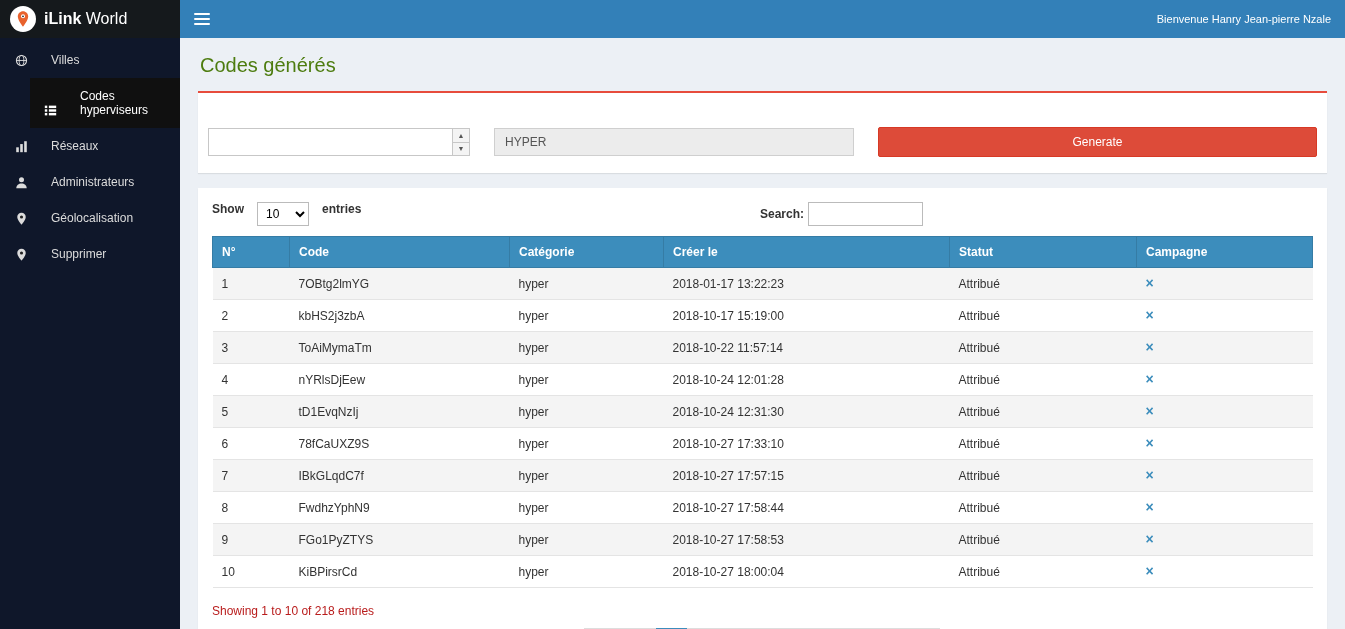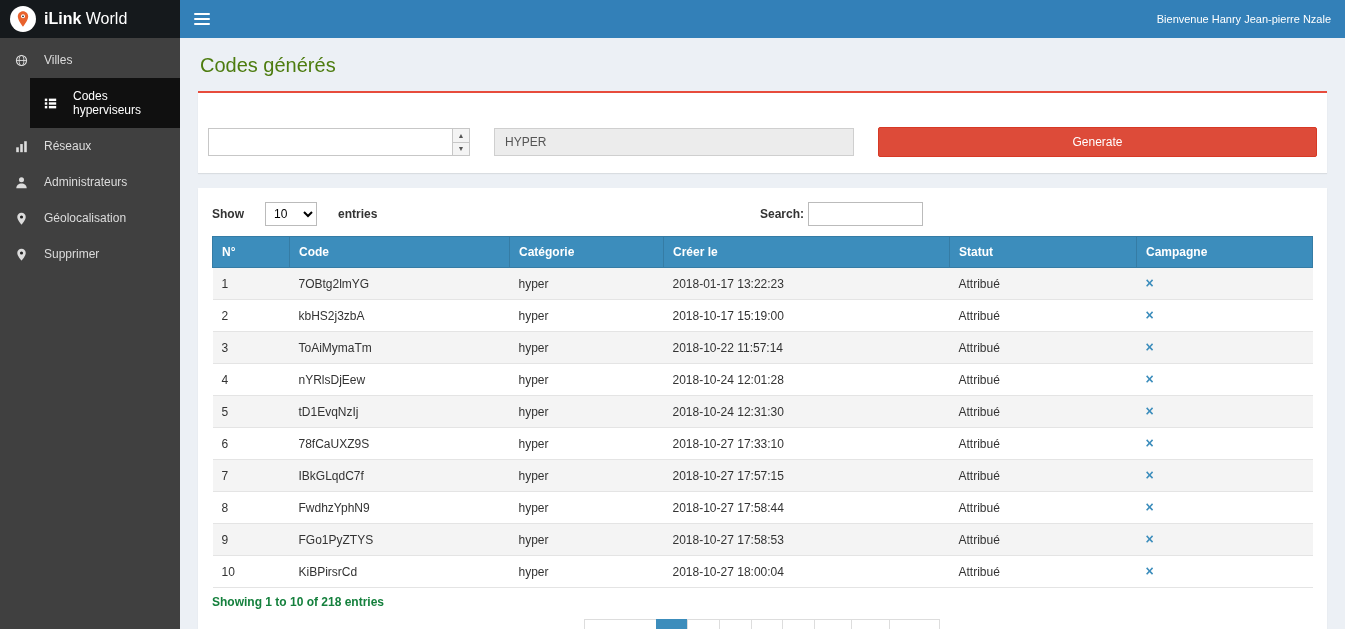--- a/index.html
+++ b/index.html
@@ -2,29 +2,29 @@
 <html><head>
 <meta charset="utf-8">
 <style>
   * { box-sizing: border-box; margin: 0; padding: 0; }
   html, body { width: 1345px; height: 629px; overflow: hidden; }
   body { font-family: "Liberation Sans", "DejaVu Sans", sans-serif; background: #ecf0f5; color: #333; }
 
   .app { display: flex; width: 1345px; height: 629px; }
 
   
-  .side-col { width: 180px; flex: 0 0 180px; background: #404040; display: flex; flex-direction: column; }
+  .side-col { width: 180px; flex: 0 0 180px; background: #0f172a; display: flex; flex-direction: column; }
   .brand { height: 38px; background: #15191c; display: flex; align-items: center; padding: 0 10px; gap: 8px; }
   .logo-circle { width: 26px; height: 26px; border-radius: 50%; background: #fff; display: inline-flex; align-items: center; justify-content: center; flex: 0 0 26px; }
   .brand-text { color: #fff; font-size: 16px; white-space: nowrap; }
   .brand-text b { font-weight: 700; }
   .brand-text .light { font-weight: 300; }
 
   .sidebar { flex: 1; padding-top: 4px; }
-  .side-item { display: flex; align-items: center; gap: 16px; padding: 11px 14px; color: #dcdcdc; font-size: 12px; cursor: pointer; text-decoration: none; }
+  .side-item { display: flex; align-items: flex-end; gap: 23px; padding: 11px 14px; color: #dcdcdc; font-size: 12px; cursor: pointer; text-decoration: none; }
   .side-item.active { background: #101010; color: #ffffff; margin-left: 30px; }
   .side-icon { width: 14px; display: inline-flex; justify-content: center; color: inherit; }
   .side-icon svg { display: block; }
 
   
   .right-col { flex: 1; display: flex; flex-direction: column; min-width: 0; }
 
   .topbar { height: 38px; background: #3380b8; display: flex; align-items: center; justify-content: space-between; padding: 0 14px; flex: 0 0 38px; }
   .hamburger { width: 16px; display: inline-flex; flex-direction: column; gap: 3px; cursor: pointer; }
   .hamburger span { display: block; height: 2px; background: #fff; border-radius: 1px; }
@@ -46,33 +46,33 @@
   .spin-buttons .spin-up { border-bottom: 1px solid #c7c7c7; }
 
   .category-input { width: 360px; flex: 0 0 360px; height: 28px; border: 1px solid #cfcfcf; background: #ececec; color: #555; padding: 4px 10px; font-size: 12px; font-family: inherit; }
 
   .generate-btn { flex: 1; height: 30px; background: #dd4b39; color: #fff; border: 1px solid #d73925; border-radius: 2px; font-size: 12px; font-family: inherit; cursor: pointer; }
 
   
   .table-panel { background: #fff; margin-top: 15px; padding: 14px 14px 10px 14px; box-shadow: 0 1px 1px rgba(0,0,0,.08); }
 
   .controls-row { display: flex; align-items: center; justify-content: space-between; margin-bottom: 10px; font-size: 12px; font-weight: 700; color: #333; }
-  .show-group { display: flex; align-items: center; gap: 21px; }
+  .show-group { display: flex; gap: 13px; }
   .length-select { font-size: 12px; font-family: inherit; padding: 2px 4px; border: 1px solid #bbb; background: #fff; min-width: 52px; height: 24px; }
   .search-group { display: flex; align-items: center; gap: 4px; margin-right: 390px; }
   .search-input { width: 115px; height: 24px; border: 1px solid #bbb; padding: 2px 6px; font-size: 12px; font-family: inherit; }
 
   table.data-table { width: 100%; border-collapse: collapse; font-size: 12px; }
   .data-table th { background: #3c8dbc; color: #fff; text-align: left; font-weight: 700; padding: 8px 9px; border: 1px solid #357ca5; }
   .data-table td { padding: 8px 9px; border-bottom: 1px solid #e4e4e4; color: #333; }
   .data-table tbody tr:nth-child(odd) { background: #f4f4f4; }
   .data-table tbody tr:nth-child(even) { background: #ffffff; }
   .delete-x { color: #3c8dbc; font-weight: 700; font-size: 14px; cursor: pointer; line-height: 1; }
 
-  .summary-row { font-size: 12px; font-weight: 700; color: #15803d; margin-top: 7px; }
+  .summary-row { font-size: 12px; font-weight: 400; color: #b91c1c; margin-top: 16px; }
 
   .pagination-row { display: flex; justify-content: center; margin-top: 10px; }
   .pager { display: flex; }
   .page-btn { border: 1px solid #ddd; background: #fff; color: #333; font-size: 12px; font-family: inherit; padding: 7px 12px; margin-left: -1px; cursor: pointer; }
   .page-btn.nav { color: #666; }
   .page-btn.active { background: #3c8dbc; border-color: #3c8dbc; color: #fff; }
 </style>
 </head>
 <body>
 

